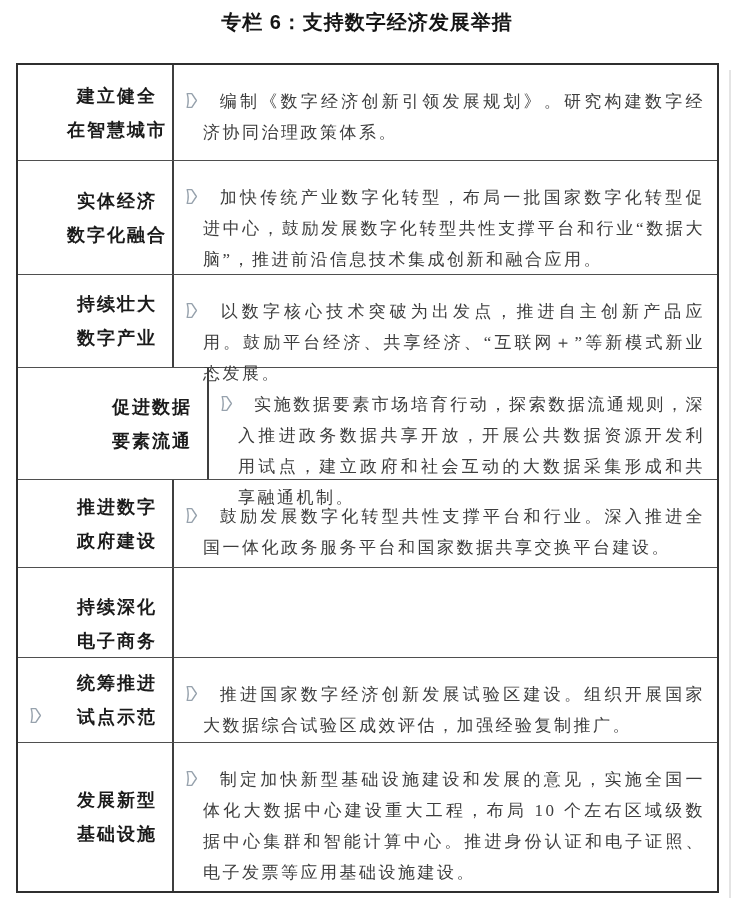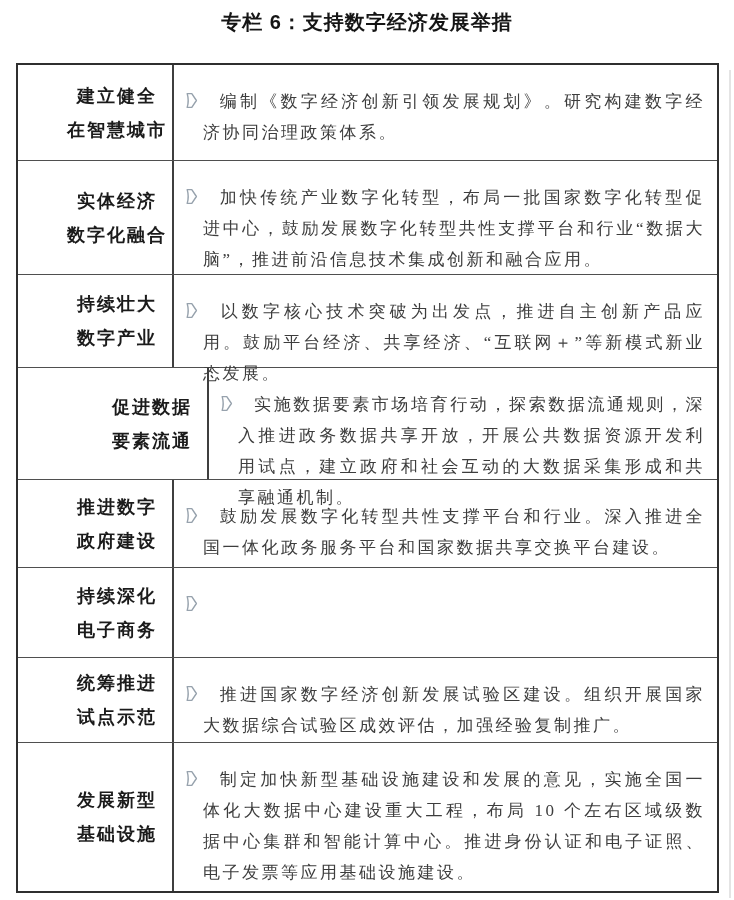--- a/index.html
+++ b/index.html
@@ -24,21 +24,21 @@
     border: 2px solid #2f2f2f;
     background: #ffffff;
   }
   .row { display: flex; border-top: 1px solid #4f4f4f; }
   .row:first-child { border-top: none; }
   .row:nth-child(1) { height: 95px; }
   .row:nth-child(2) { height: 114px; }
   .row:nth-child(3) { height: 93px; }
   .row:nth-child(4) { height: 112px; padding-left: 35px; }
   .row:nth-child(5) { height: 88px; }
-  .row:nth-child(6) { height: 90px; }
+  .row:nth-child(6) { height: 90px; flex-direction: column; }
   .row:nth-child(7) { height: 85px; }
   .row:nth-child(8) { height: 149px; }
   .cell-header {
     flex: 0 0 112px;
     width: 112px;
     border-right: 2px solid #3f3f3f;
     display: flex; flex-direction: column;
     justify-content: center; align-items: center;
     gap: 10px;
     font-weight: bold;

